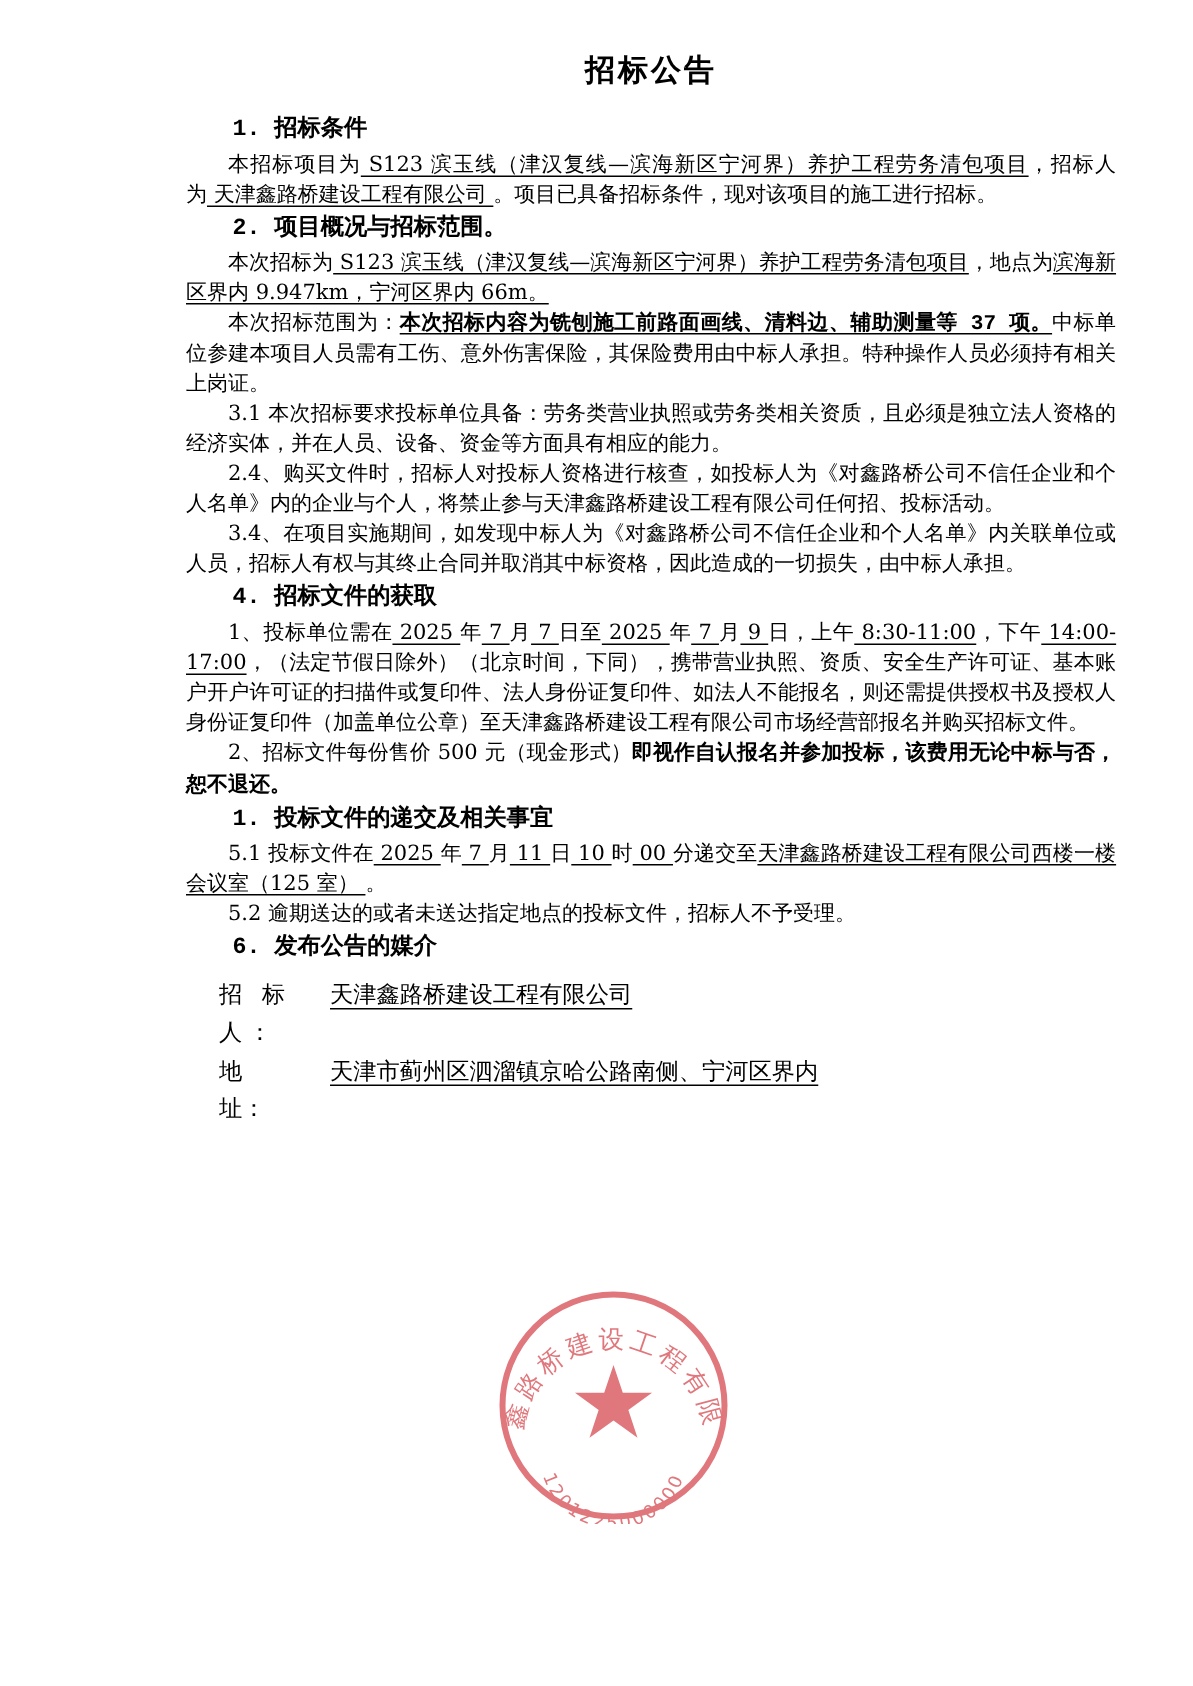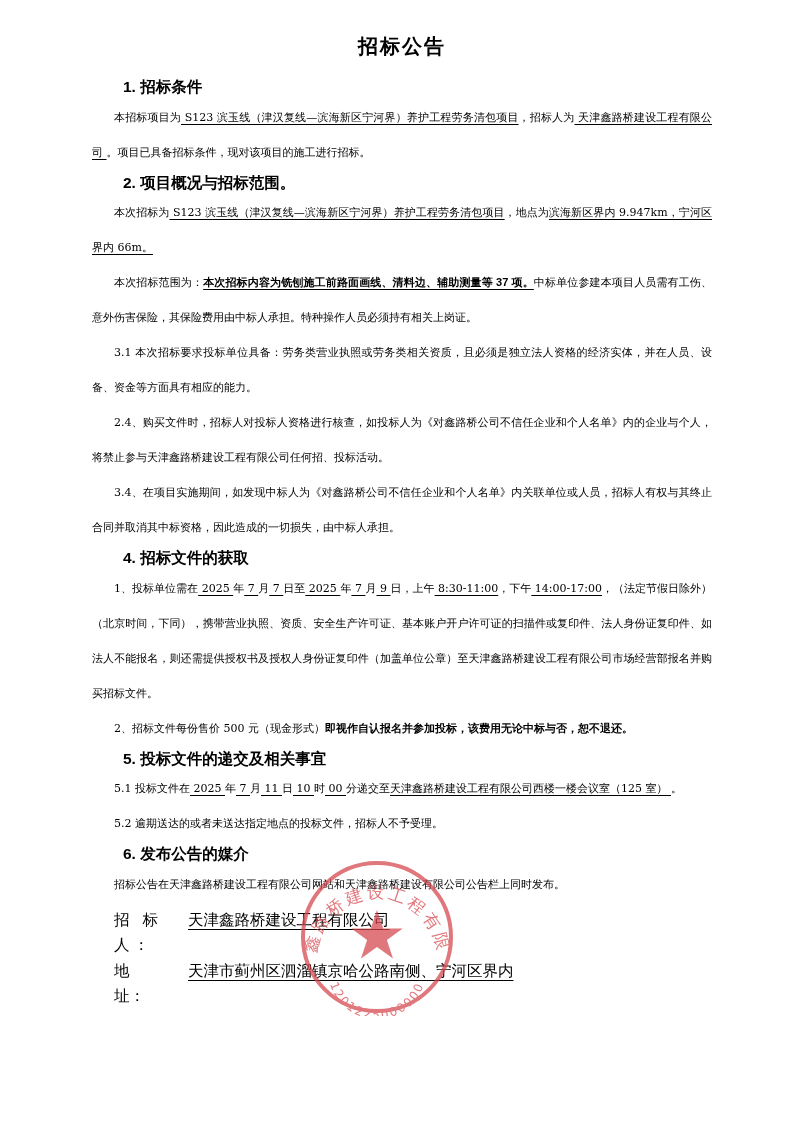--- a/index.html
+++ b/index.html
@@ -11,20 +11,21 @@
     font-family: "DejaVu Serif", "Liberation Serif", serif;
     color: #000000;
   }
   .page {
     position: relative;
     width: 724px;
     height: 1124px;
     background: #ffffff;
     overflow: hidden;
     box-sizing: border-box;
+    margin-left: 32px;
   }
   .doc-body {
     position: absolute;
     left: 92px;
     top: 0;
     width: 620px;
   }
   .doc-title {
     text-align: center;
     font-size: 20px;
@@ -36,34 +37,34 @@
   }
   .heading {
     font-size: 15.5px;
     font-weight: bold;
     line-height: 25.5px;
     text-indent: 2em;
     margin: 0;
     font-family: "DejaVu Sans", "Liberation Sans", sans-serif;
   }
   .para {
-    font-size: 11px;
-    line-height: 35px;
+    font-size: 14px;
+    line-height: 20px;
     margin: 0;
     text-indent: 2em;
     text-align: justify;
     text-justify: inter-ideograph;
   }
   .u {
     text-decoration: underline;
     text-underline-offset: 3px;
   }
   .b {
     font-weight: bold;
-    font-family: Liberation Sans, sans-serif;
+    font-family: Liberation Mono, monospace;
   }
   
   .contact {
     margin-top: 6px;
     font-size: 15.5px;
     line-height: 25.5px;
     position: relative;
   }
   .contact-row {
     display: flex;
@@ -119,26 +120,25 @@
     <div class="para">本次招标范围为：<span class="u b">本次招标内容为铣刨施工前路面画线、清料边、辅助测量等 37 项。</span>中标单位参建本项目人员需有工伤、意外伤害保险，其保险费用由中标人承担。特种操作人员必须持有相关上岗证。</div>
 
     <div class="para">3.1 本次招标要求投标单位具备：劳务类营业执照或劳务类相关资质，且必须是独立法人资格的经济实体，并在人员、设备、资金等方面具有相应的能力。</div>
     <div class="para">2.4、购买文件时，招标人对投标人资格进行核查，如投标人为《对鑫路桥公司不信任企业和个人名单》内的企业与个人，将禁止参与天津鑫路桥建设工程有限公司任何招、投标活动。</div>
     <div class="para">3.4、在项目实施期间，如发现中标人为《对鑫路桥公司不信任企业和个人名单》内关联单位或人员，招标人有权与其终止合同并取消其中标资格，因此造成的一切损失，由中标人承担。</div>
 
     <div class="heading b">4. 招标文件的获取</div>
     <div class="para">1、投标单位需在<span class="u">&nbsp;2025&nbsp;</span>年<span class="u">&nbsp;7&nbsp;</span>月<span class="u">&nbsp;7&nbsp;</span>日至<span class="u">&nbsp;2025&nbsp;</span>年<span class="u">&nbsp;7&nbsp;</span>月<span class="u">&nbsp;9&nbsp;</span>日，上午<span class="u">&nbsp;8:30-11:00</span>，下午<span class="u">&nbsp;14:00-17:00</span>，（法定节假日除外）（北京时间，下同），携带营业执照、资质、安全生产许可证、基本账户开户许可证的扫描件或复印件、法人身份证复印件、如法人不能报名，则还需提供授权书及授权人身份证复印件（加盖单位公章）至天津鑫路桥建设工程有限公司市场经营部报名并购买招标文件。</div>
     <div class="para">2、招标文件每份售价 500 元（现金形式）<span class="b">即视作自认报名并参加投标，该费用无论中标与否，恕不退还。</span></div>
 
-    <div class="heading b">5. 投标文件的递交及相关事宜</div>
+    <div class="heading b">1. 投标文件的递交及相关事宜</div>
     <div class="para">5.1 投标文件在<span class="u">&nbsp;2025&nbsp;</span>年<span class="u">&nbsp;7&nbsp;</span>月<span class="u">&nbsp;11&nbsp;</span>日<span class="u">&nbsp;10&nbsp;</span>时<span class="u">&nbsp;00&nbsp;</span>分递交至<span class="u">天津鑫路桥建设工程有限公司西楼一楼会议室（125 室）&nbsp;</span>。</div>
     <div class="para">5.2 逾期送达的或者未送达指定地点的投标文件，招标人不予受理。</div>
 
     <div class="heading b">6. 发布公告的媒介</div>
-    <div class="para">招标公告在天津鑫路桥建设工程有限公司网站和天津鑫路桥建设有限公司公告栏上同时发布。</div>
 
 
     <div class="contact">
       <div class="contact-row">
         <span class="contact-label">招 标 人：</span>
         <span class="contact-value u">天津鑫路桥建设工程有限公司</span>
       </div>
       <div class="contact-row">
         <span class="contact-label tight">地　　址：</span>
         <span class="contact-value u">天津市蓟州区泗溜镇京哈公路南侧、宁河区界内</span>

